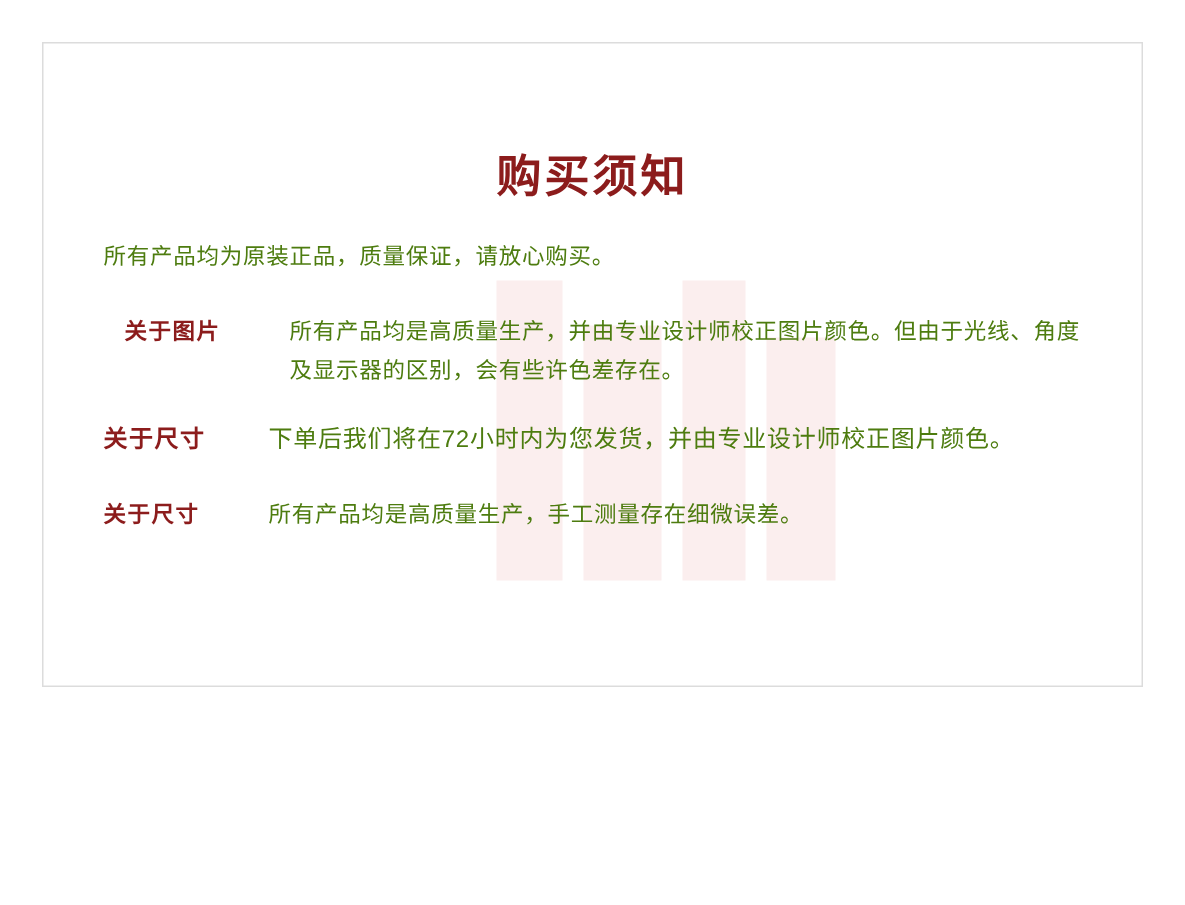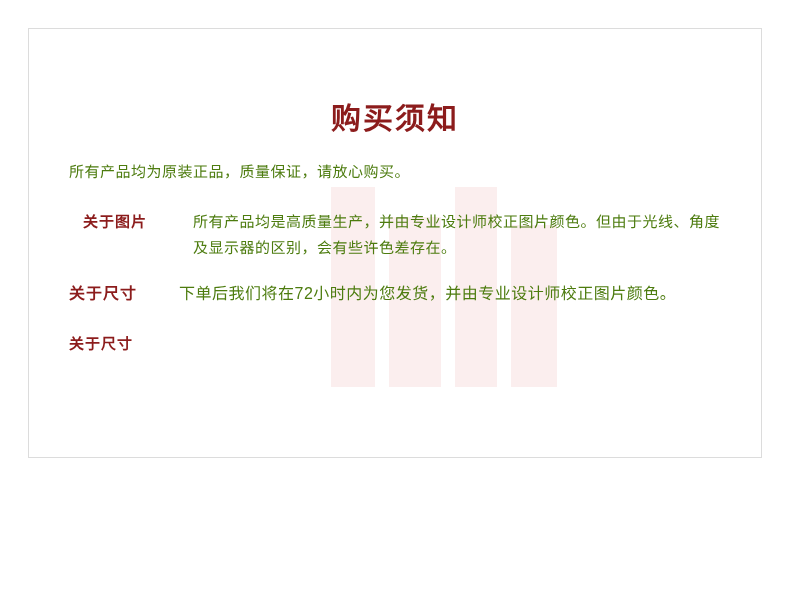--- a/index.html
+++ b/index.html
@@ -128,17 +128,18 @@
         <div class="row-text">所有产品均是高质量生产，并由专业设计师校正图片颜色。但由于光线、角度及显示器的区别，会有些许色差存在。</div>
       </div>
 
       <div class="row row-shipping">
         <div class="row-label">关于尺寸</div>
         <div class="row-text">下单后我们将在72小时内为您发货，并由专业设计师校正图片颜色。</div>
       </div>
 
       <div class="row row-size">
         <div class="row-label">关于尺寸</div>
+        <div class="row-text">所有产品均是高质量生产，手工测量存在细微误差。</div>
       </div>
 
     </div>
   </div>
 </div>
 
 </body></html>

